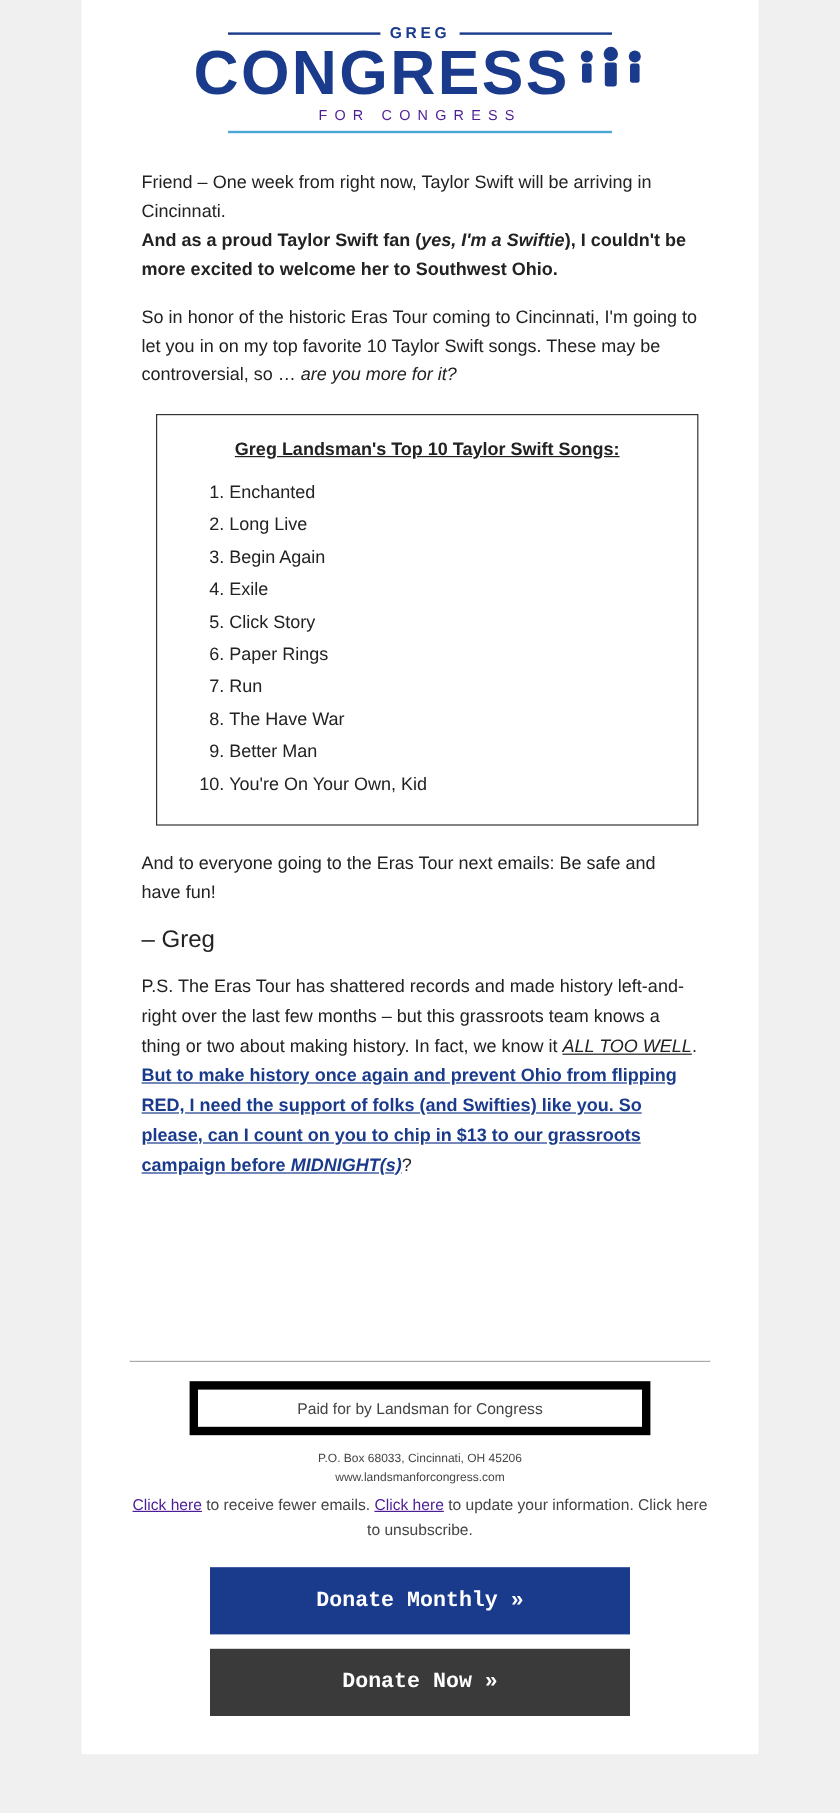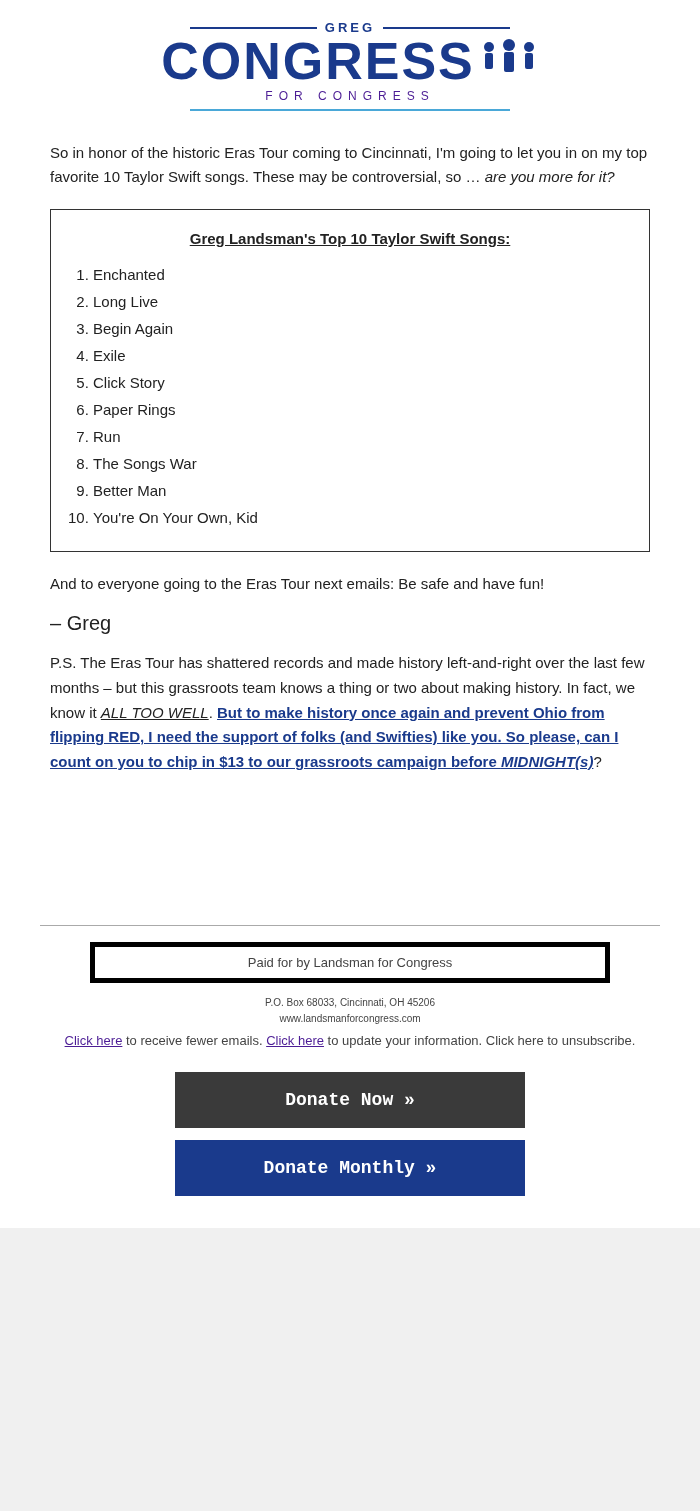--- a/index.html
+++ b/index.html
@@ -3,21 +3,21 @@
   <meta charset="utf-8">
   <style>
     * { margin: 0; padding: 0; box-sizing: border-box; }
     body {
       background: #f0f0f0;
       font-family: Arial, sans-serif;
       font-size: 15px;
       color: #222;
     }
     .email-wrapper {
-      width: 700px;
+      width: 564px;
       margin: 0 auto;
       background: #ffffff;
       padding: 0;
     }
     .header {
       text-align: center;
       padding: 20px 40px 10px;
       border-bottom: none;
     }
     .logo-container {
@@ -84,22 +84,22 @@
     .intro-text .italic {
       font-style: italic;
     }
     .second-para {
       font-size: 15px;
       line-height: 1.6;
       margin-bottom: 20px;
     }
     .song-box {
       border: 1px solid #333;
-      padding: 20px 12px;
-      margin: 0 0 20px 0;
+      padding: 20px 30px;
+      margin: 0 0 20px 12px;
     }
     .song-box-title {
       text-align: center;
       font-weight: bold;
       text-decoration: underline;
       font-size: 15px;
       margin-bottom: 14px;
     }
     .song-list {
       list-style: decimal;
@@ -145,21 +145,21 @@
     }
     .footer {
       padding: 0 40px 20px;
     }
     .footer-divider {
       border: none;
       border-top: 1px solid #aaa;
       margin-bottom: 16px;
     }
     .paid-for-box {
-      border: 5px solid #000000;
+      border: 7px solid #000000;
       text-align: center;
       padding: 8px 20px;
       font-size: 13px;
       color: #444;
       margin: 0 50px 12px;
     }
     .footer-address {
       text-align: center;
       font-size: 10px;
       color: #444;
@@ -228,36 +228,40 @@
           </svg>
         </span>
       </div>
       <div class="logo-for-congress">FOR CONGRESS</div>
       <div class="logo-line-bottom"></div>
     </div>
   </div>
 
   <div class="body-content">
 
+    <p class="intro-text">
+      <span>Friend – One week from right now, Taylor Swift will be arriving in Cincinnati.</span><br>
+      <span class="bold">And as a proud Taylor Swift fan (<span class="italic">yes, I'm a Swiftie</span>), I couldn't be more excited to welcome her to Southwest Ohio.</span>
+    </p>
 
     <p class="second-para">
       <span>So in honor of the historic Eras Tour coming to Cincinnati, I'm going to let you in on my top favorite 10 Taylor Swift songs. These may be controversial, so … <em>are you more for it?</em></span>
     </p>
 
     <div class="song-box">
       <div class="song-box-title">Greg Landsman's Top 10 Taylor Swift Songs:</div>
       <ol class="song-list">
         <li><span>Enchanted</span></li>
         <li><span>Long Live</span></li>
         <li><span>Begin Again</span></li>
         <li><span>Exile</span></li>
         <li><span>Click Story</span></li>
         <li><span>Paper Rings</span></li>
         <li><span>Run</span></li>
-        <li><span>The Songs War</span></li>
+        <li><span>The Have War</span></li>
         <li><span>Better Man</span></li>
         <li><span>You're On Your Own, Kid</span></li>
       </ol>
     </div>
 
 
     <p class="eras-para">And to everyone going to the Eras Tour next emails: Be safe and have fun!</p>
 
     <p class="sign-off">– Greg</p>
 
@@ -278,17 +282,17 @@
 
     <div class="footer-address">
       <div>P.O. Box 68033, Cincinnati, OH 45206</div>
       <div>www.landsmanforcongress.com</div>
     </div>
 
     <div class="footer-links">
       <span class="footer-link">Click here</span><span> to receive fewer emails. </span><span class="footer-link">Click here</span><span> to update your information. Click here to unsubscribe.</span>
     </div>
 
+    <button class="donate-btn donate-monthly-btn">Donate Monthly »</button>
     <button class="donate-btn donate-now-btn">Donate Now »</button>
-    <button class="donate-btn donate-monthly-btn">Donate Monthly »</button>
   </div>
 
 </div>
 
 </body></html>

